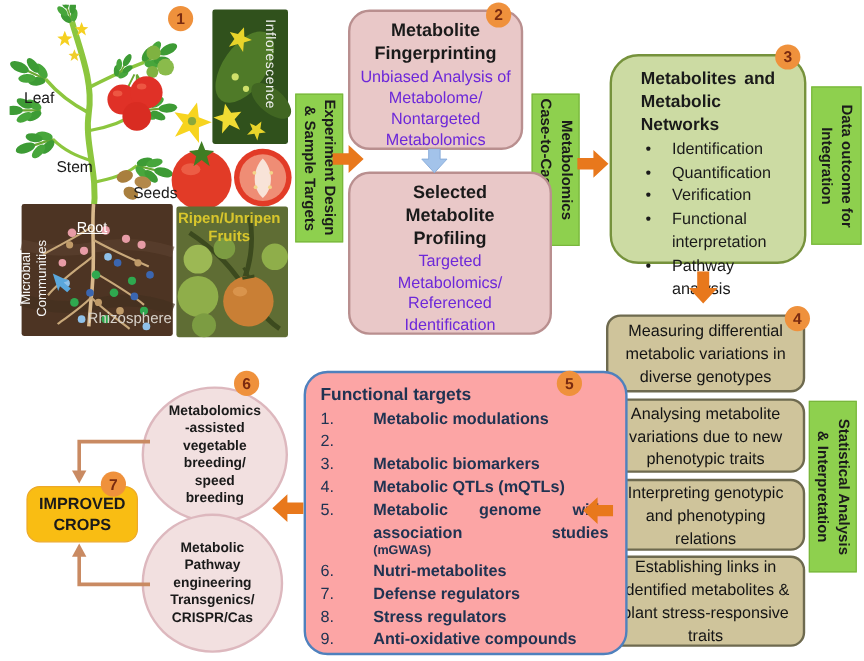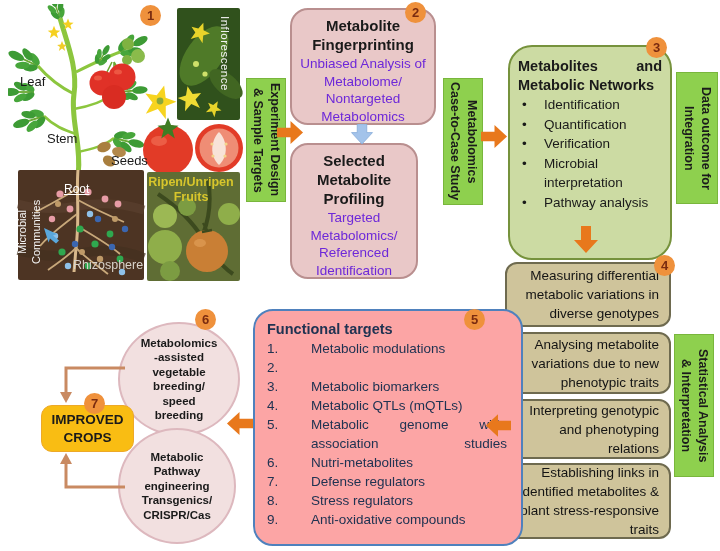--- a/index.html
+++ b/index.html
@@ -27,58 +27,58 @@
 
   
   .pinkbox {
     position:absolute; background:#e9c8c8; border:2px solid #b98f8f; border-radius:18px;
     text-align:center; z-index:2; padding:6px 8px; box-sizing:border-box;
   }
   .pinkbox .ttl { font-weight:bold; font-size:15px; line-height:19px; white-space:pre-line; }
   .pinkbox .bdy { font-size:13.5px; line-height:17.5px; white-space:pre-line; color:#6d28d9; margin-top:1px; }
 
   .greenbox {
-    position:absolute; left:508px; top:45px; width:164px; height:215px;
+    position:absolute; left:508px; top:45px; width:164px; height:175px;
     background:#ccdba3; border:2px solid #76923c; border-radius:24px;
-    padding:10px 8px; box-sizing:border-box; z-index:2;
+    padding:10px 24px; box-sizing:border-box; z-index:2;
   }
   .gtitle { font-weight:bold; font-size:14.5px; line-height:19px; text-align:justify; }
   .brow { display:flex; font-size:13.5px; line-height:19.5px; }
   .brow::before { content:"\2022"; width:22px; flex:none; padding-left:4px; }
 
   .tanbox {
     position:absolute; left:505px; width:166px; background:#cfc49b; border:2px solid #6e6a4f;
     border-radius:12px; display:flex; align-items:center; justify-content:center;
-    text-align:right; font-size:13.5px; line-height:19px; font-weight:500; color:#141414;
+    text-align:center; font-size:13.5px; line-height:19px; font-weight:500; color:#141414;
     padding:3px 10px; box-sizing:border-box; z-index:2;
   }
 
   .bluebox {
     position:absolute; left:253px; top:309px; width:270px; height:237px;
     background:#fca5a5; border:2px solid #4f81bd; border-radius:20px;
     padding:8px 10px 6px 12px; box-sizing:border-box; z-index:2; color:#203352;
   }
   .bluebox .btitle { font-weight:bold; font-size:14.5px; line-height:20px; }
   .irow { display:flex; font-size:13.5px; line-height:19px; }
   .irow .num { width:44px; flex:none; }
-  .irow .txt { flex:1; padding-right:4px; }
+  .irow .txt { flex:1; padding-right:4px;font-weight:bold; }
   .just { text-align:justify; text-align-last:justify; }
   .note { font-size:10.5px; line-height:13px; }
 
   .circlebox {
     position:absolute; background:#f2e0e0; border:2px solid #ddb8be; border-radius:50%;
     display:flex; align-items:center; justify-content:center; text-align:center;
     font-weight:bold; font-size:11.5px; line-height:14.5px; z-index:2;
   }
 
   .improved {
     position:absolute; left:22px; top:405px; width:91px; height:45px;
     background:#f9bd13; border:1.5px solid #eda928; border-radius:11px;
     display:flex; align-items:center; justify-content:center; text-align:center;
-    font-weight:bold; font-size:13.5px; line-height:18px; z-index:3;margin-left:19px;
+    font-weight:bold; font-size:13.5px; line-height:18px; z-index:3;
   }
 
   .arrow { position:absolute; z-index:4; }
 
   
   .plabel { position:absolute; z-index:3; font-size:13px; }
   .wlabel { color:#ffffff;text-decoration:underline; }
   .inflor {
     position:absolute; left:219px; top:16px; height:100px; writing-mode:vertical-rl;
     color:#f2f2f2; font-size:11.5px; letter-spacing:0.5px; z-index:3;
@@ -258,21 +258,21 @@
 &amp; Interpretation</div>
 
   <div class="pinkbox" style="left:290px; top:8px; width:146px; height:117px;">
     <div class="ttl prel">Metabolite
 Fingerprinting</div>
     <div class="bdy prel">Unbiased Analysis of
 Metabolome/
 Nontargeted
 Metabolomics</div>
   </div>
-  <div class="pinkbox" style="left:290px; top:143px; width:128px; height:136px;">
+  <div class="pinkbox" style="left:290px; top:143px; width:170px; height:136px;">
     <div class="ttl prel">Selected
 Metabolite
 Profiling</div>
     <div class="bdy prel">Targeted
 Metabolomics/
 Referenced
 Identification</div>
   </div>
 
   <div class="greenbox">
@@ -280,21 +280,21 @@
     <div class="brow">
         <span>Identification</span>
       </div>
     <div class="brow">
         <span>Quantification</span>
       </div>
     <div class="brow">
         <span>Verification</span>
       </div>
     <div class="brow">
-        <span>Microbial interpretation</span>
+        <span>Functional interpretation</span>
       </div>
     <div class="brow">
         <span>Pathway analysis</span>
       </div>
   </div>
 
   <div class="tanbox" style="top:262px; height:65px;">Measuring differential metabolic variations in diverse genotypes</div>
   <div class="tanbox" style="top:332px; height:62px;">Analysing metabolite variations due to new phenotypic traits</div>
   <div class="tanbox" style="top:399px; height:60px;">Interpreting genotypic and phenotyping relations</div>
   <div class="tanbox" style="top:463px; height:76px;">Establishing links in identified metabolites &amp; plant stress-responsive traits</div>
@@ -315,20 +315,21 @@
     <div class="irow">
         <span class="num">4.</span>
         <span class="txt">Metabolic QTLs (mQTLs)</span>
       </div>
     <div class="irow">
         <span class="num">5.</span>
         <span class="txt just">Metabolic genome wide association studies</span>
       </div>
     <div class="irow">
         <span class="num"></span>
+        <span class="txt note">(mGWAS)</span>
       </div>
     <div class="irow">
         <span class="num">6.</span>
         <span class="txt">Nutri-metabolites</span>
       </div>
     <div class="irow">
         <span class="num">7.</span>
         <span class="txt">Defense regulators</span>
       </div>
     <div class="irow">

